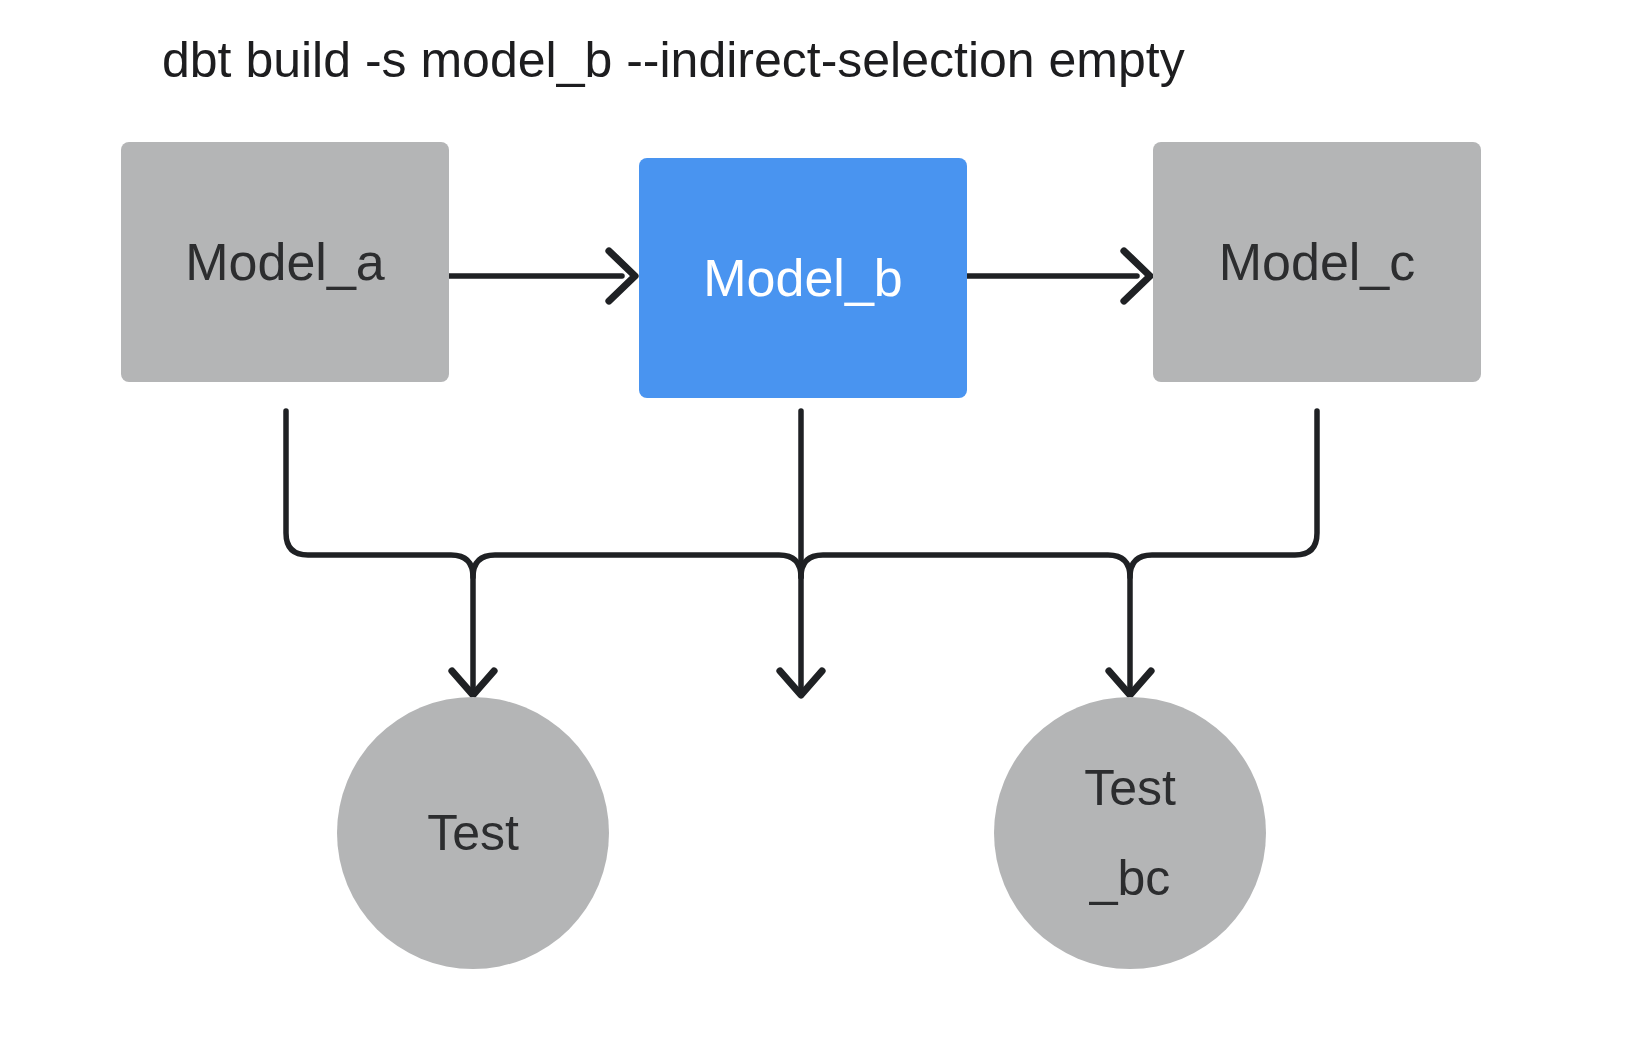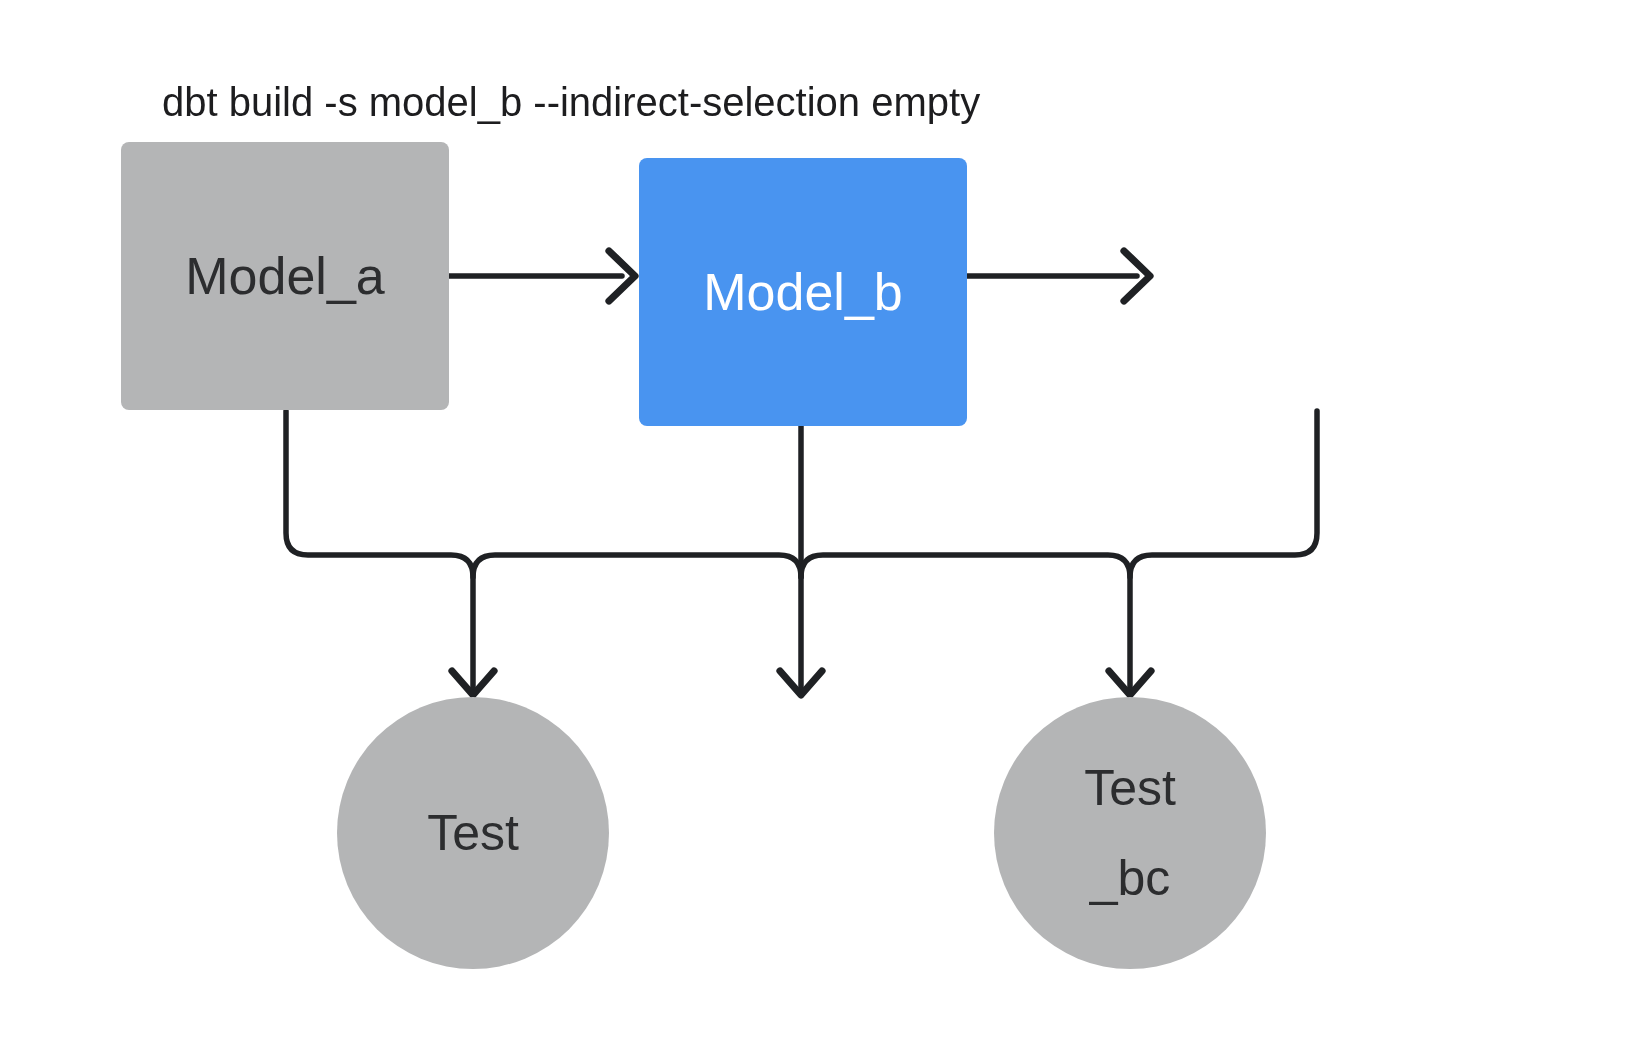--- a/index.html
+++ b/index.html
@@ -5,36 +5,35 @@
   html,body{margin:0;padding:0;background:#fff;}
   .canvas{
     position:relative;
     width:1630px;height:1060px;
     background:var(--background,#fff);
     font-family:"Liberation Sans", sans-serif;
     overflow:hidden;
   }
   .title{
     position:absolute;left:162px;top:30px;
-    font-size:40px;line-height:60px;font-weight:500;
+    font-size:50px;line-height:60px;font-weight:500;
     color:var(--title-text,#1d1d1f);
     white-space:nowrap;
-    margin-top:42px;
   }
   svg.connectors{position:absolute;left:0;top:0;display:block;}
   .shaft{
     fill:none;stroke:var(--line,#1f2124);
     stroke-width:5.5;stroke-linecap:round;stroke-linejoin:round;
   }
   .arrowhead{
     fill:none;stroke:var(--line,#1f2124);
     stroke-width:7.2;stroke-linecap:round;stroke-linejoin:round;
   }
   .box{
-    position:absolute;top:142px;width:328px;height:268px;
+    position:absolute;top:142px;width:328px;height:240px;
     border-radius:8px;
     display:flex;align-items:center;justify-content:center;
     font-size:52px;font-weight:500;
   }
   .box.gray{background:var(--box-gray,#b4b5b6);color:var(--text-dark,#2c2d2f);}
   .box.blue{background:var(--box-blue,#4994f0);color:var(--text-light,#fff);}
   .box.model-a{left:121px;}
   .box.model-b{left:639px;margin-top:16px;}
   .box.model-c{left:1153px;}
   .circle{
@@ -78,20 +77,23 @@
     <path class="arrowhead" d="M 780 671 L 801 695 L 822 671"></path>
     <path class="arrowhead" d="M 1109 671 L 1130 695 L 1151 671"></path>
   </svg>
 
   <div class="box gray model-a">
     <span>Model_a</span>
   </div>
   <div class="box blue model-b">
     <span>Model_b</span>
   </div>
+  <div class="box gray model-c">
+    <span>Model_c</span>
+  </div>
 
   <div class="circle test-ab">
     <span class="cline">Test</span>
   </div>
   <div class="circle test-bc">
     <span class="cline">Test</span>
     <span class="cline">_bc</span>
   </div>
 
 </div>

